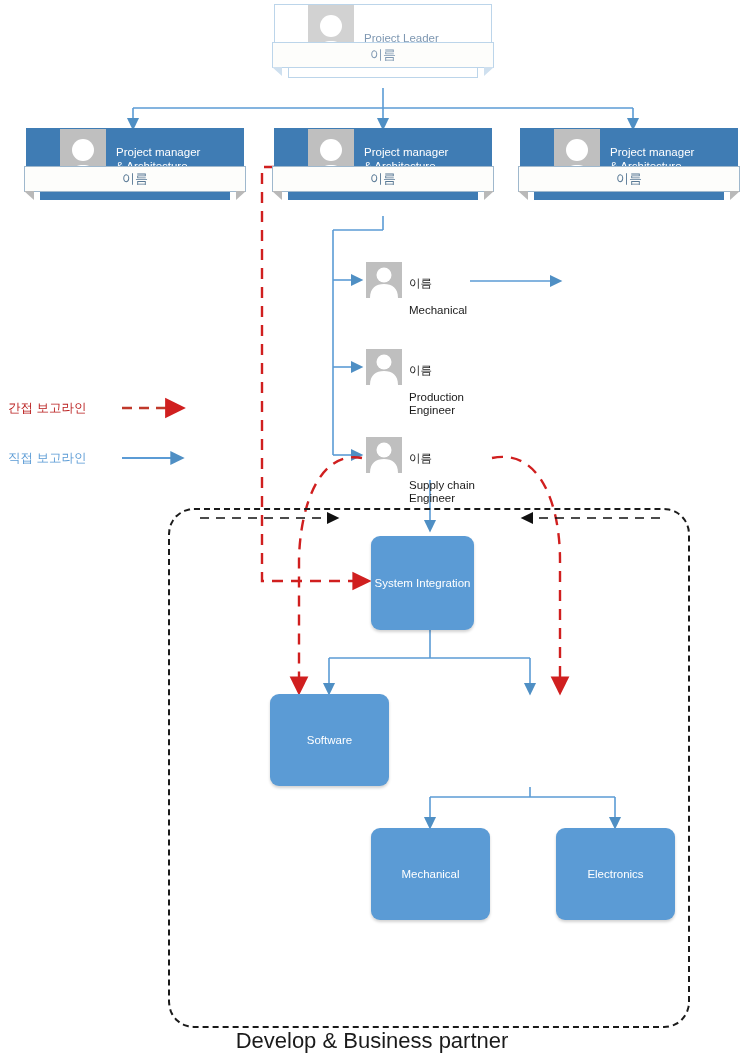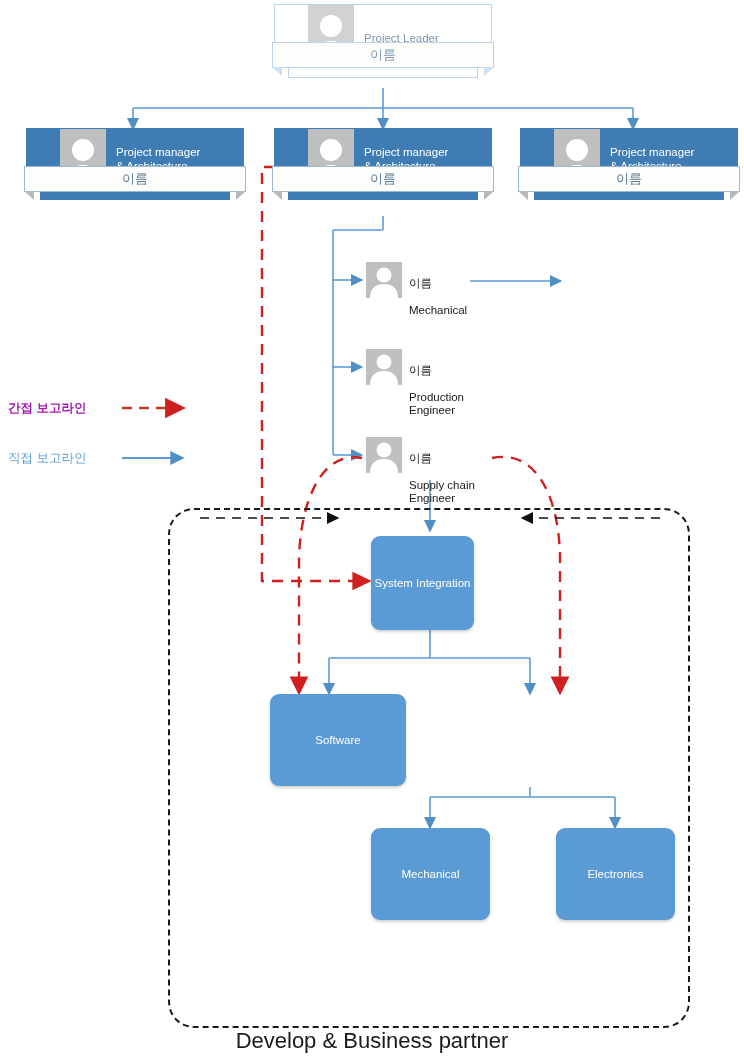--- a/index.html
+++ b/index.html
@@ -178,21 +178,21 @@
     text-align: center;
     font-size: 22px;
     color: #1a1a1a;
   }
 
   
   .legend-item {
     position: absolute;
     font-size: 12.5px;
   }
-  .legend-item.indirect { color: #a21caf; left: 8px; top: 400px; font-weight: bold; }
+  .legend-item.indirect { color: #b91c1c; left: 8px; top: 400px; }
   .legend-item.direct   { color: #5b9bd5; left: 8px; top: 450px; }
 </style>
 </head>
 <body>
 
 <div id="canvas">
 
   <svg id="wires" viewBox="0 0 744 1064">
     <defs>
       <marker id="abBlue" markerWidth="9" markerHeight="9" refX="6.5" refY="4.5" orient="auto">
@@ -366,21 +366,21 @@
     <div class="txt">
       <span class="nm">이름</span>
       <span>Supply chain
 Engineer</span>
     </div>
   </div>
 
 
   <div class="bbox" style="left:371px; top:536px; width:103px; height:94px;">System Integration</div>
 
-  <div class="bbox" style="left:270px; top:694px; width:136px; height:92px;">Software</div>
+  <div class="bbox" style="left:270px; top:694px; width:119px; height:92px;">Software</div>
 
 
   <div class="bbox" style="left:371px; top:828px; width:119px; height:92px;">Mechanical</div>
 
   <div class="bbox" style="left:556px; top:828px; width:119px; height:92px;">Electronics</div>
 
   <div class="legend-item indirect">간접 보고라인</div>
   <div class="legend-item direct">직접 보고라인</div>
 
   <svg style="position:absolute; left:120px; top:392px; width:80px; height:80px;" viewBox="0 0 80 80">

